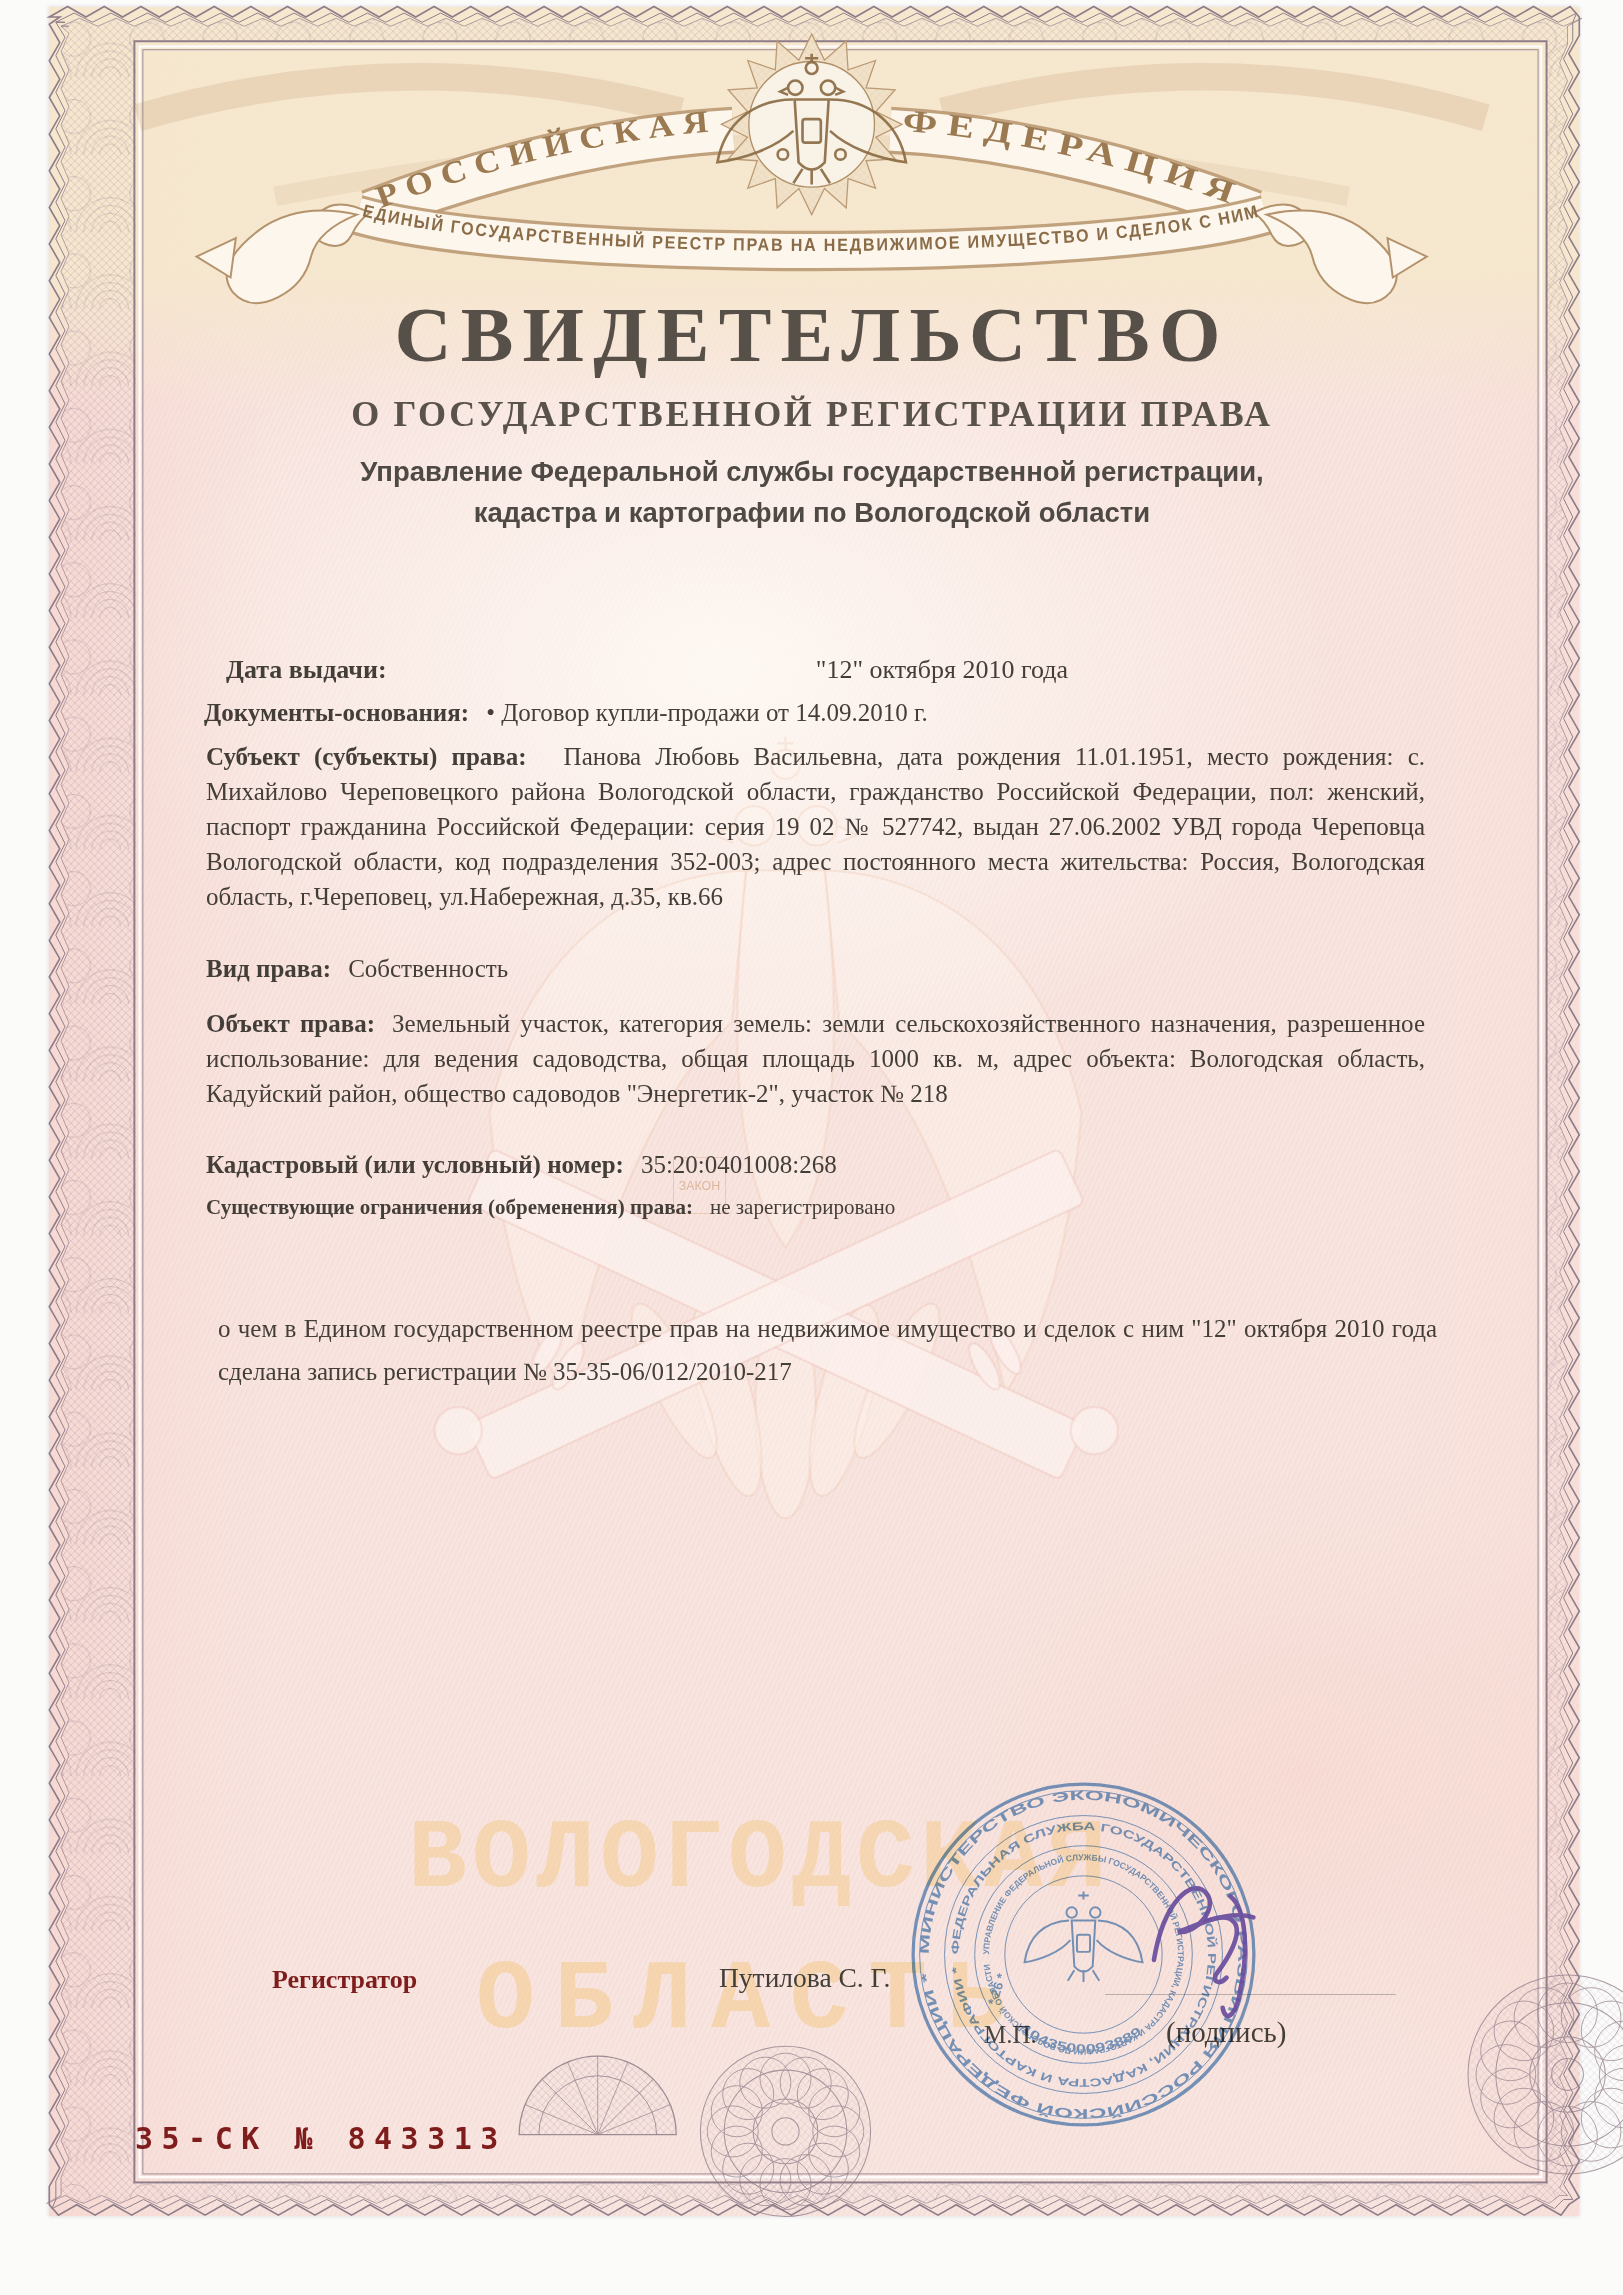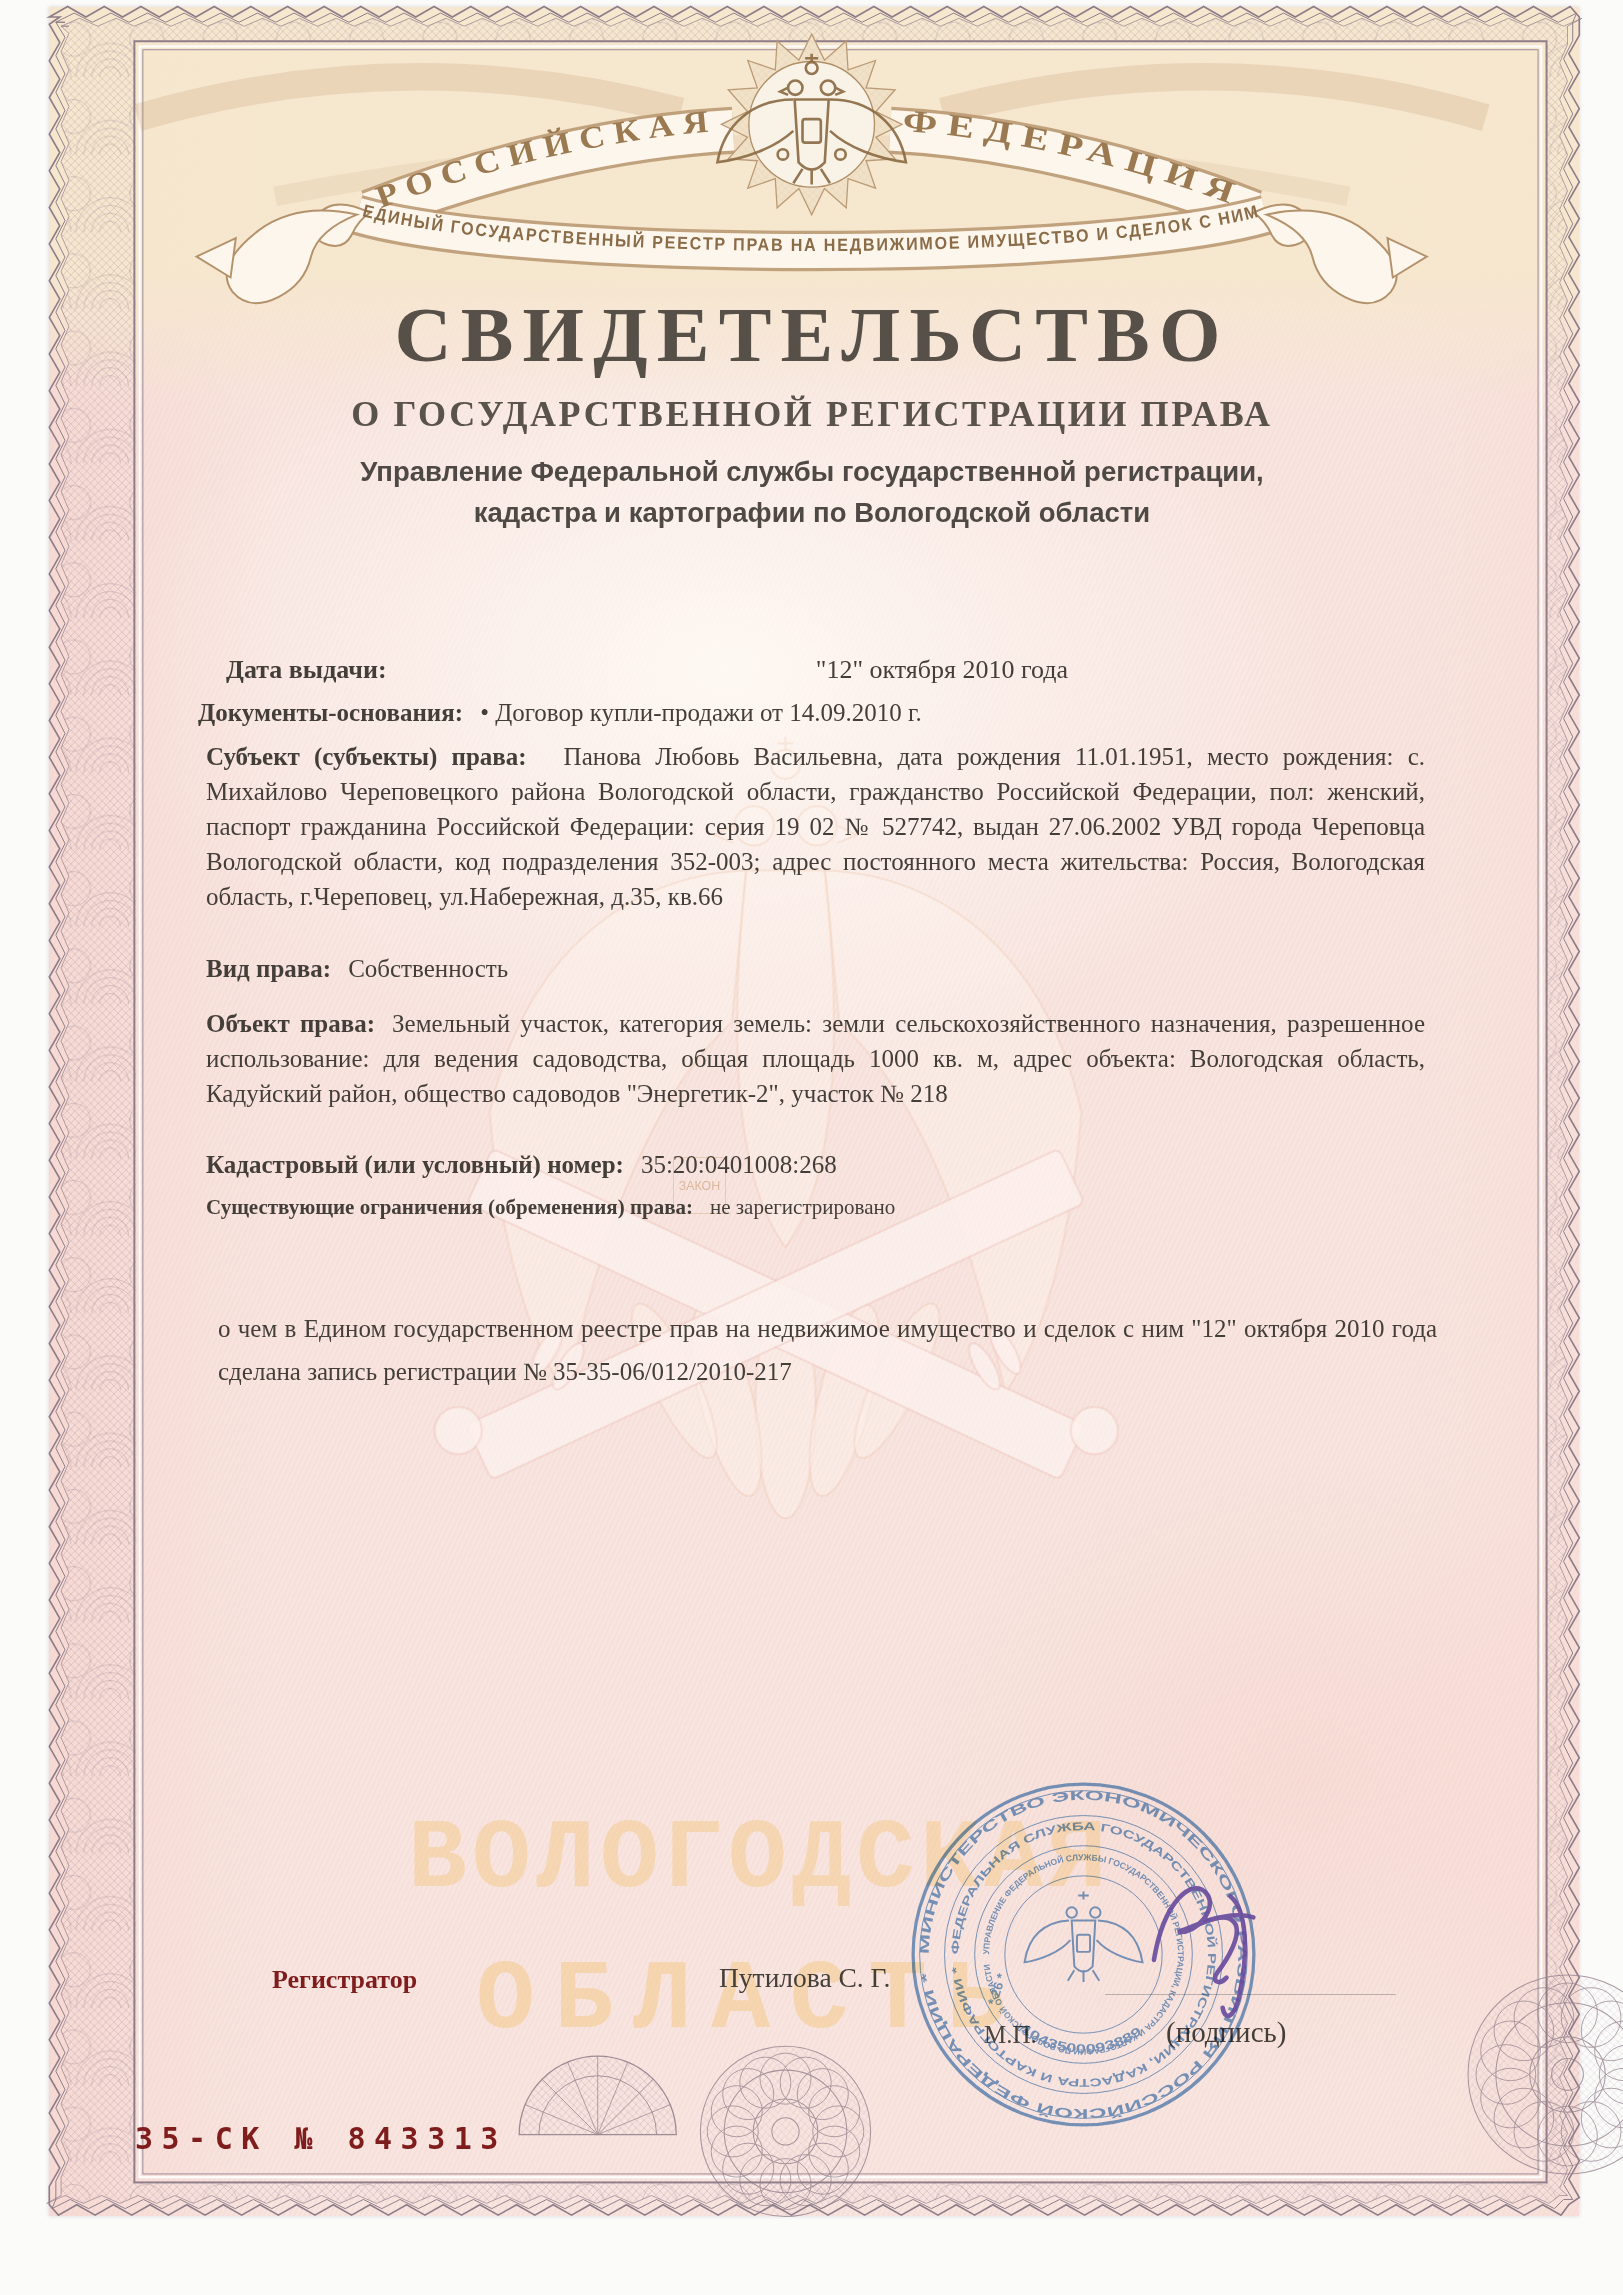--- a/index.html
+++ b/index.html
@@ -33,21 +33,21 @@
       font-family:"Liberation Serif",serif;}
   .title-sub{top:393px;font-size:36px;font-weight:bold;letter-spacing:2.6px;color:#5a534c;}
   .auth{font-family:"Liberation Sans",sans-serif;font-weight:bold;color:#4e4944;font-size:27.5px;}
   .auth1{top:456px;} .auth2{top:497px;}
   .fs40{font-size:26px;} .b{font-weight:bold;}
   .para{position:absolute;left:206px;width:1219px;text-align:justify;font-size:25px;line-height:35px;}
   .lbl{font-weight:bold;}
   .gap-l{margin-right:37px;} .gap-m{margin-right:17px;}
   .issue-lab{left:226px;top:655px;}
   .issue-val{right:220px;top:655px;font-size:26px;}
-  .basis{left:198px;top:699px;font-size:25px;}
+  .basis{left:204px;top:699px;font-size:25px;}
   .p-subject{top:739px;}
   .vid{left:206px;top:955px;font-size:25px;}
   .p-object{top:1006px;}
   .cad{left:206px;top:1151px;font-size:25px;}
   .restr{left:206px;top:1195px;font-size:21px;}
   .p-note{top:1307px;line-height:43px;margin-left:12px;}
   .registrar{left:272px;top:1965px;font-size:26px;font-weight:bold;color:#7f1d1d;}
   .regname{left:719px;top:1962px;font-size:27.5px;}
   .mp{left:984px;top:2021px;font-size:25px;color:#4a453f;}
   .podpis{left:1166px;top:2016px;font-size:29px;}

